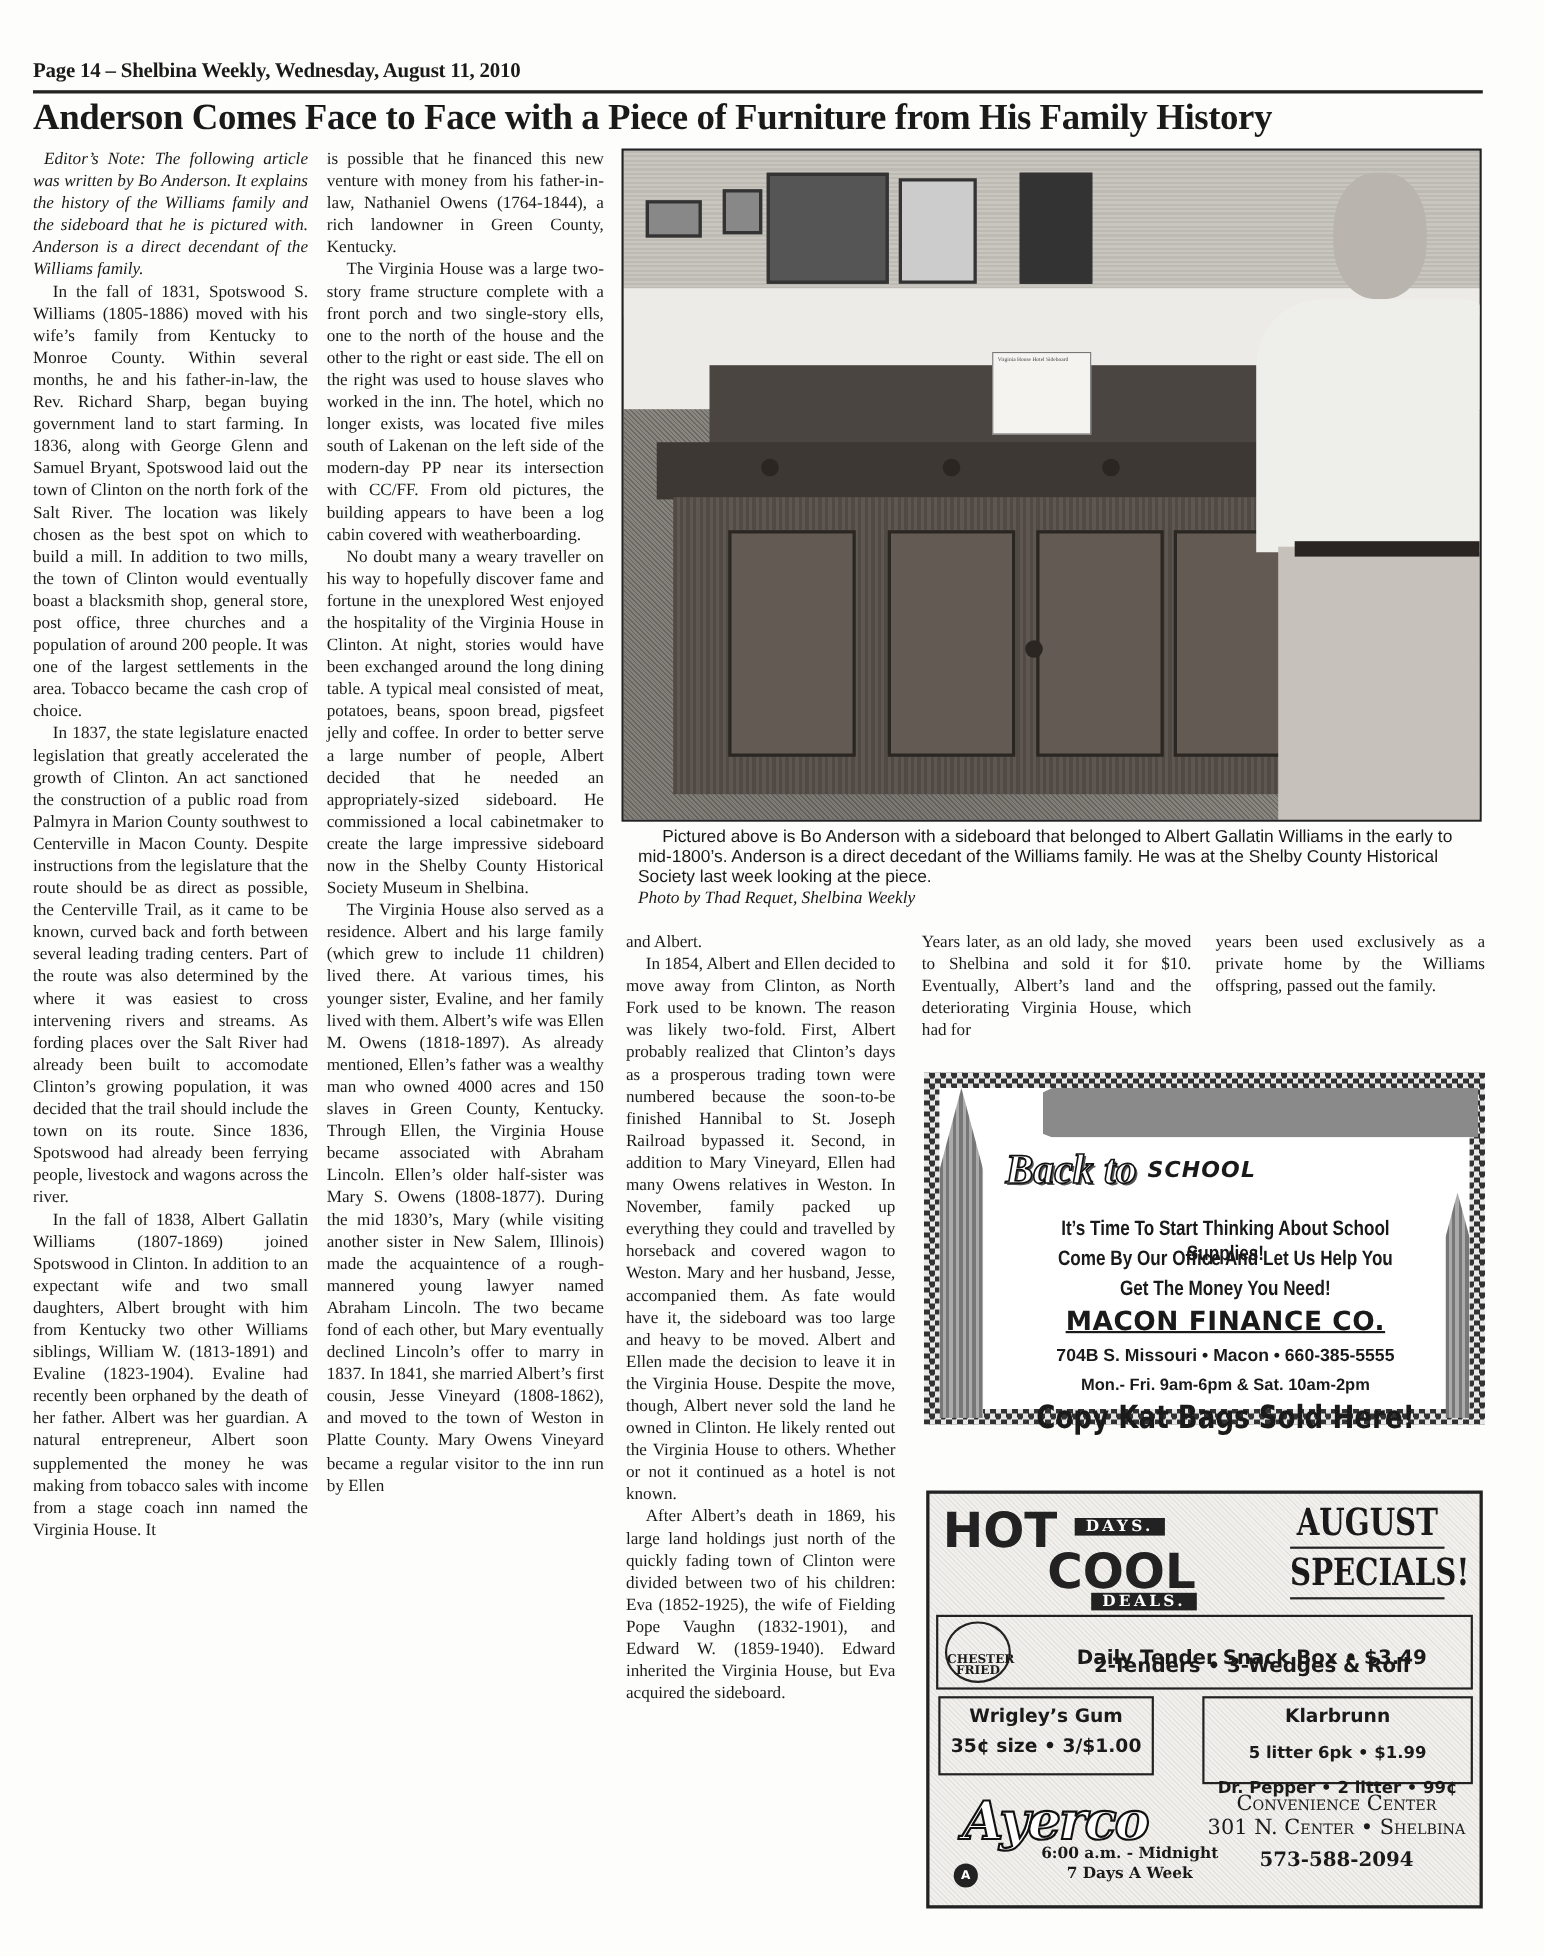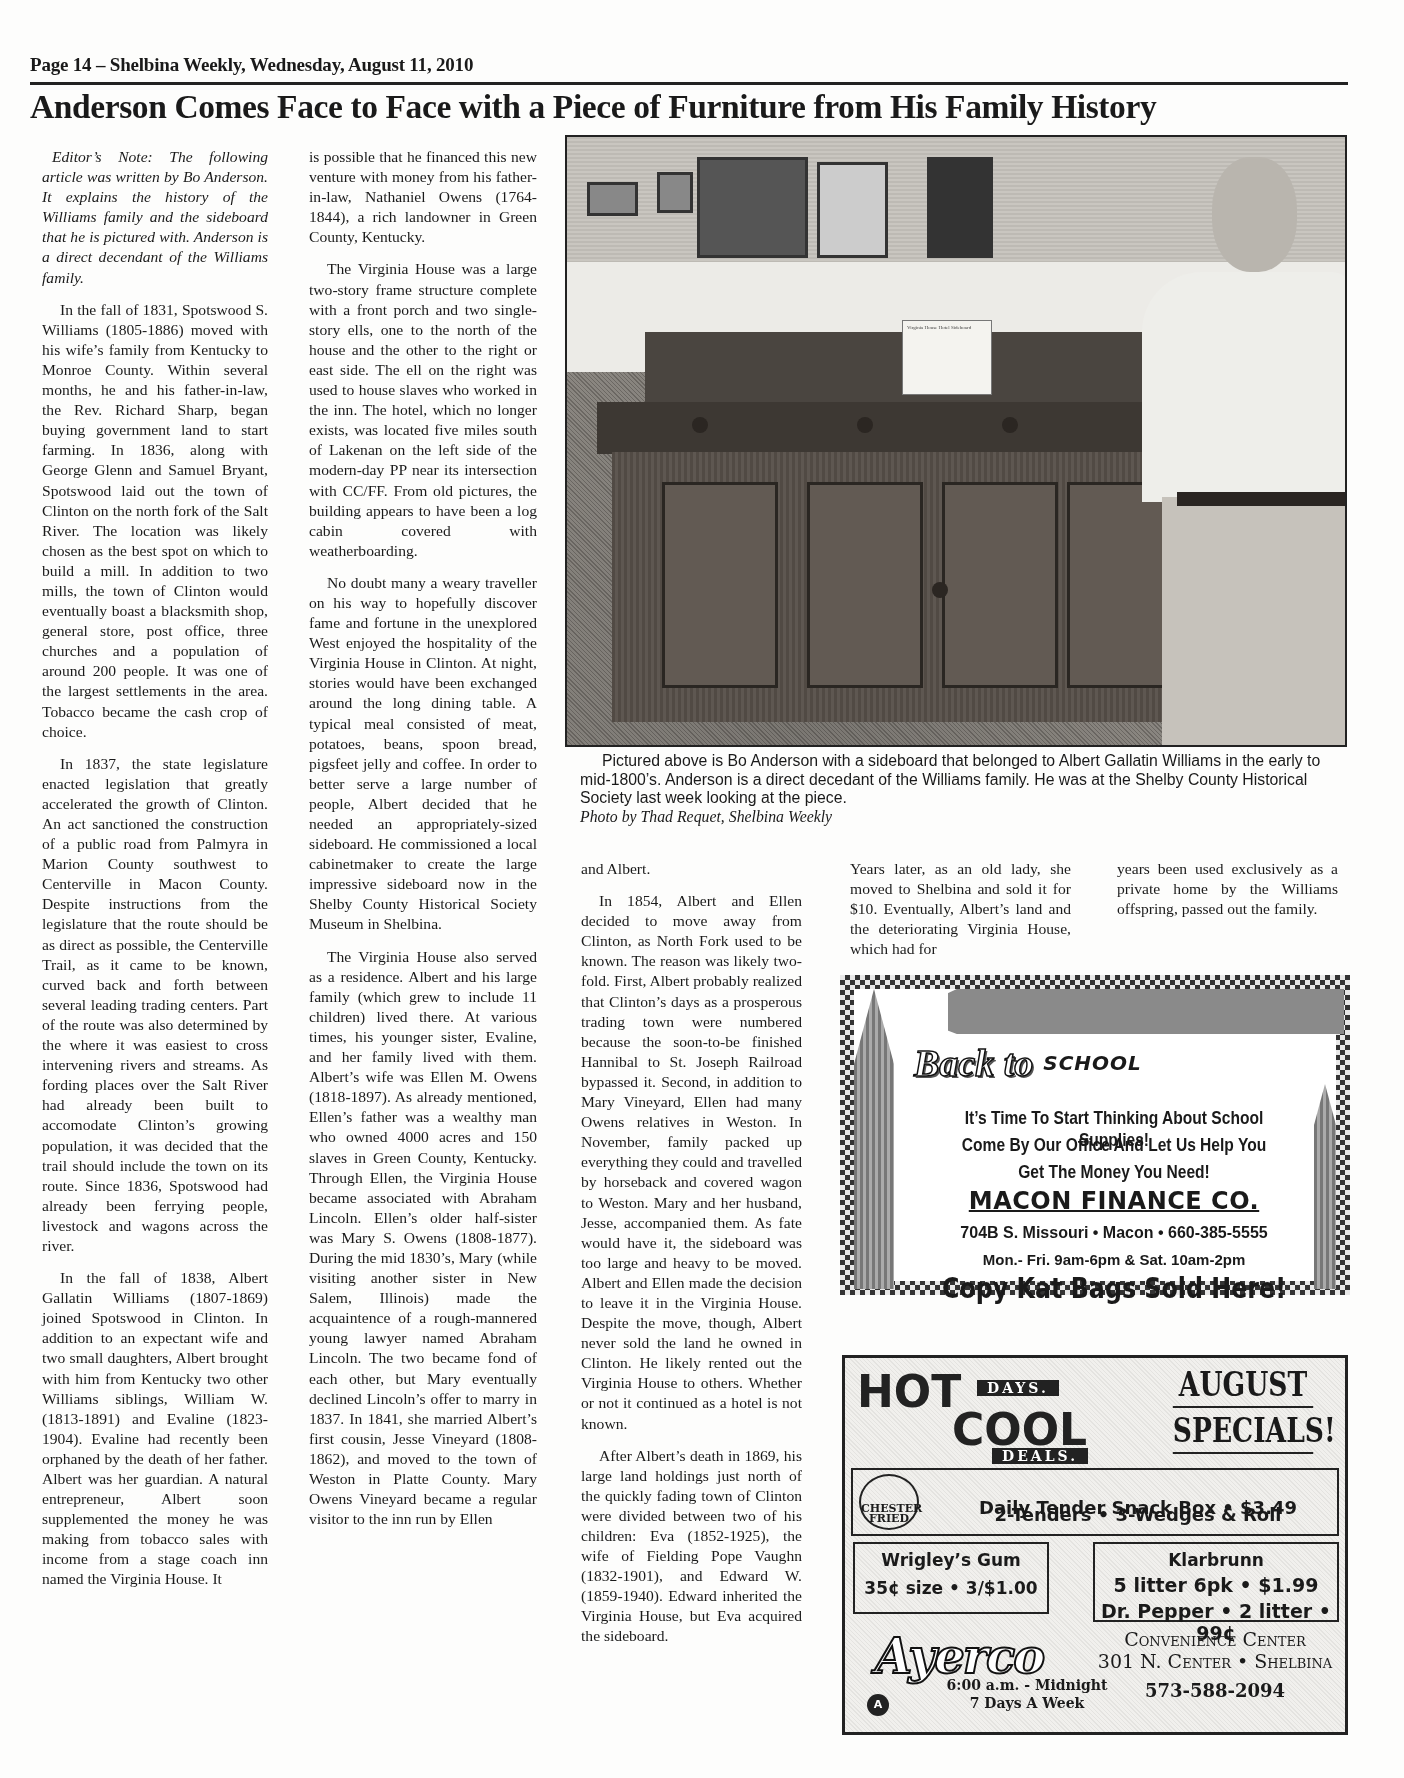--- a/index.html
+++ b/index.html
@@ -14,21 +14,21 @@
   }
   .folio-rule { position: absolute; left: 30px; top: 82px; width: 1318px; height: 3px; background: #222; }
   .headline {
     position: absolute; left: 30px; top: 88px; width: 1318px;
     font-weight: bold; font-size: 33.5px; letter-spacing: -0.4px; white-space: nowrap;
   }
   .col {
     position: absolute; font-size: 15.6px; line-height: 20.1px; text-align: justify;
     hyphens: manual;
   }
-  .col p { margin: 12px; text-indent: 18px; }
+  .col p { margin: 0; text-indent: 18px; }
   .col p.first { text-indent: 0; }
   .col p.note { font-style: italic; text-indent: 10px; }
   #col1 { left: 30px; top: 135px; width: 250px; }
   #col2 { left: 297px; top: 135px; width: 252px; }
   #col3 { left: 569px; top: 847px; width: 245px; }
   #col4 { left: 838px; top: 847px; width: 245px; }
   #col5 { left: 1105px; top: 847px; width: 245px; }
 
   .photo {
     position: absolute; left: 565px; top: 135px; width: 782px; height: 612px;
@@ -99,21 +99,21 @@
   .ad2 .snack { position: absolute; left: 6px; top: 110px; width: 488px; height: 68px; border: 2px solid #222; box-sizing: border-box; }
   .ad2 .chester { position: absolute; left: 6px; top: 4px; width: 60px; height: 56px; border: 2px solid #222; border-radius: 50%; font-family: "DejaVu Serif", serif; font-size: 11px; text-align: center; line-height: 10px; padding-top: 28px; box-sizing: border-box; font-weight: bold; }
   .ad2 .snack .t1, .ad2 .snack .t2 { position: absolute; left: 90px; width: 390px; text-align: center; font-family: "DejaVu Sans", sans-serif; font-weight: bold; font-size: 18px; }
   .ad2 .snack .t1 { top: 6px; margin-top: 21px; }
   .ad2 .snack .t2 { top: 34px; }
   .ad2 .box { position: absolute; top: 184px; border: 2px solid #222; box-sizing: border-box; text-align: center; font-family: "DejaVu Sans", sans-serif; font-weight: bold; }
   .ad2 .gum { left: 8px; width: 196px; height: 72px; }
   .ad2 .klar { left: 248px; width: 246px; height: 80px; text-align: center; }
   .ad2 .box .b1 { font-size: 17px; margin-top: 6px; }
   .ad2 .box .b2 { font-size: 17px; margin-top: 8px; }
-  .ad2 .klar .b2, .ad2 .klar .b3 { font-size: 19px; margin-top: 4px; }
+  .ad2 .klar .b2, .ad2 .klar .b3 { font-size: 15px; margin-top: 14px; }
   .ad2 .ayerco { position: absolute; left: 30px; top: 270px; font-family: "DejaVu Serif", serif; font-style: italic; font-weight: bold; font-size: 48px; color: #fff; -webkit-text-stroke: 2px #111; letter-spacing: -2px; }
   .ad2 .a-badge { position: absolute; left: 22px; top: 336px; width: 22px; height: 22px; border-radius: 50%; background: #222; color: #fff; font-family: "DejaVu Sans", sans-serif; font-size: 11px; text-align: center; line-height: 22px; font-weight: bold; }
   .ad2 .hrs { position: absolute; left: 92px; top: 318px; width: 180px; text-align: center; font-family: "DejaVu Serif", serif; font-weight: bold; font-size: 14px; line-height: 18px; }
   .ad2 .conv { position: absolute; left: 245px; top: 270px; width: 250px; text-align: center; font-family: "DejaVu Serif", serif; font-variant: small-caps; font-size: 19px; line-height: 22px; }
   .ad2 .phone { position: absolute; left: 245px; top: 322px; width: 250px; text-align: center; font-family: "DejaVu Serif", serif; font-weight: bold; font-size: 18px; }
 </style>
 </head>
 <body>
 
 <div class="folio">Page 14 – Shelbina Weekly, Wednesday, August 11, 2010</div>

